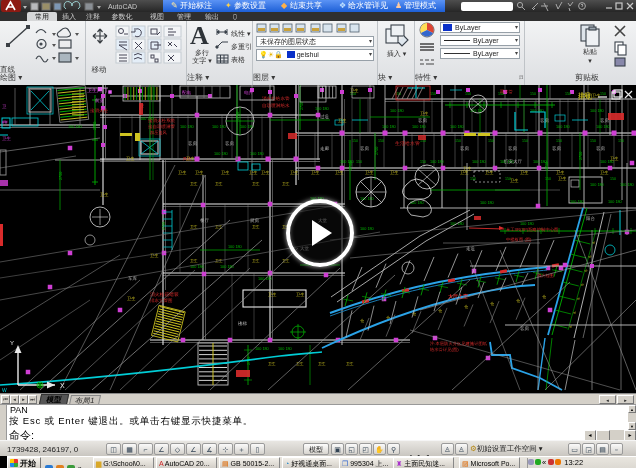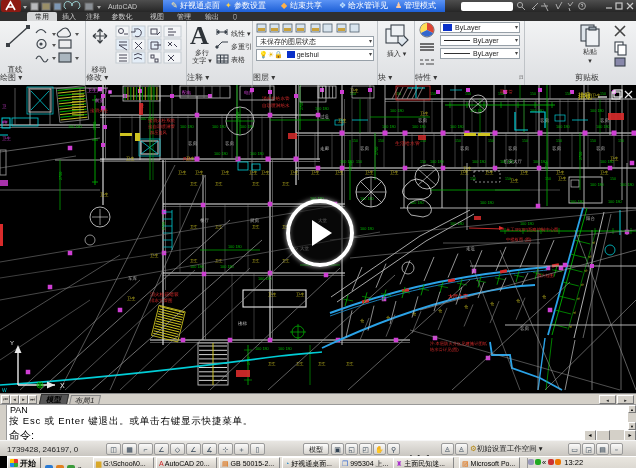--- a/index.html
+++ b/index.html
@@ -29,21 +29,21 @@
    <rect x="54" y="3" width="7" height="7" fill="#7d97b5" stroke="#666"></rect>
    <path d="M66 9 a4 4 0 1 1 6 -3" stroke="#9cc"></path>
    <path d="M78 9 a4 4 0 1 0 -6 -3" stroke="#9cc"></path>
    <rect x="85" y="3" width="8" height="7" fill="#8a8f95" stroke="#666"></rect>
    <path d="M97 6 l4 0 -2 3 z" fill="#aaa" stroke="none"></path>
   </g>
   <text x="108" y="9" font-size="7" fill="#c9c9c9" font-family="Liberation Sans">AutoCAD</text>
  </svg>
  <div class="abs" style="left:163px;top:0;width:282px;height:12px;background:linear-gradient(#5b93f5,#1d5fd6);color:#fff;font-size:8px;line-height:12px;white-space:nowrap">
   <span class="abs" style="left:8px;color:#ffe9a0">✎</span>
-      <span class="abs" style="left:17px">好视通桌面</span>
+      <span class="abs" style="left:17px">开始标注</span>
   <span class="abs" style="left:62px;color:#ffd24a">✦</span>
       <span class="abs" style="left:71px">参数设置</span>
   <span class="abs" style="left:118px;color:#ffb14a">◆</span>
       <span class="abs" style="left:127px">结束共享</span>
   <span class="abs" style="left:176px;color:#bfe0ff">❖</span>
       <span class="abs" style="left:185px">给水管详见</span>
   <span class="abs" style="left:232px;color:#ffc9a0">♟</span>
       <span class="abs" style="left:241px">管理模式</span>
  </div>
  <div class="abs" style="left:461px;top:1.5px;width:52px;height:9px;background:#fff;border-radius:2px"></div>
@@ -89,21 +89,21 @@
     <path d="M32 10 q5 -7 10 0"></path>
           <path d="M33 21 a4.5 4.5 0 1 1 9 0 a4.5 4.5 0 1 1 -9 0"></path>
           <circle cx="37" cy="21" r="1" fill="#40474e"></circle>
     <path d="M32 36 q3 -6 6 0 q3 6 6 0"></path>
     <path d="M56 8 q6 -6 9 0 q4 5 -2 6 l-8 0 q-4 -3 1 -6"></path>
     <rect x="55" y="17" width="12" height="8"></rect>
     <rect x="55" y="30" width="12" height="9" fill="#aab6bf"></rect>
    </g>
    <path d="M48 10 l4 0 -2 3 z M48 21 l4 0 -2 3 z M48 34 l4 0 -2 3 z M71 10 l4 0 -2 3 z M71 34 l4 0 -2 3 z" fill="#555"></path>
   </svg>
-  <div class="abs" style="left:0px;top:44px;width:30px;text-align:center;font-size:7.5px;color:#333">直线</div>
+  <div class="abs" style="left:0px;top:44px;width:30px;font-size:7.5px;color:#333">直线</div>
   <div class="plabel" style="width:86px">绘图 ▾</div>
  </div>
  <div class="panel" style="left:86px;width:101px">
   <svg class="abs" style="left:2px;top:2px" width="97" height="44" viewBox="0 0 97 44">
    <g stroke="#3a3f44" stroke-width="1.2" fill="none">
     <path d="M12 6 v14 M5 13 h14 M12 6 l-2.5 3 M12 6 l2.5 3 M12 20 l-2.5 -3 M12 20 l2.5 -3 M5 13 l3 -2.5 M5 13 l3 2.5 M19 13 l-3 -2.5 M19 13 l-3 2.5"></path>
    </g>
    <g fill="#f3f5f7" stroke="#c4cbd2">
     <rect x="28" y="3" width="13" height="11"></rect>
           <rect x="44" y="3" width="13" height="11" fill="#e4eef8"></rect>
@@ -130,21 +130,20 @@
     <path d="M63 19 l7 0 0 7 -7 0 z M66 22 l7 0"></path>
     <path d="M80 19 l4 4 m0 -4 l-4 4 m6 -2 l3 3"></path>
     <path d="M31 32 l8 0 m-8 3 l8 0 m-8 3 l8 0"></path>
     <path d="M46 32 q4 -3 8 0 m-8 4 q4 -3 8 0"></path>
     <rect x="63" y="32" width="3" height="3"></rect>
           <rect x="67" y="36" width="3" height="3"></rect>
     <path d="M80 32 l6 6 m-6 0 l6 -6"></path>
    </g>
   </svg>
   <div class="abs" style="left:0px;top:44px;width:26px;text-align:center;font-size:7.5px;color:#333">移动</div>
-  <div class="plabel" style="width:101px">修改 ▾</div>
  </div>
  <div class="panel" style="left:187px;width:66px">
   <div class="abs" style="left:3px;top:0px;width:22px;font-size:26px;color:#2e3338;font-weight:bold;font-family:'Liberation Serif',serif">A</div>
   <div class="abs" style="left:2px;top:28px;width:26px;text-align:center;font-size:7px;color:#333;line-height:8px">多行<br>文字 ▾</div>
   <svg class="abs" style="left:28px;top:2px" width="36" height="42" viewBox="0 0 36 42">
    <g stroke="#39414a" stroke-width="1" fill="none">
     <path d="M2 6 v6 M12 6 v6 M2 9 h10"></path>
           <path d="M2 9 l2 -1.5 v3 z M12 9 l-2 -1.5 v3 z" fill="#39414a"></path>
     <path d="M2 24 l5 -5 l6 0"></path>
           <circle cx="2" cy="24" r="1.2" fill="#39414a"></circle>

